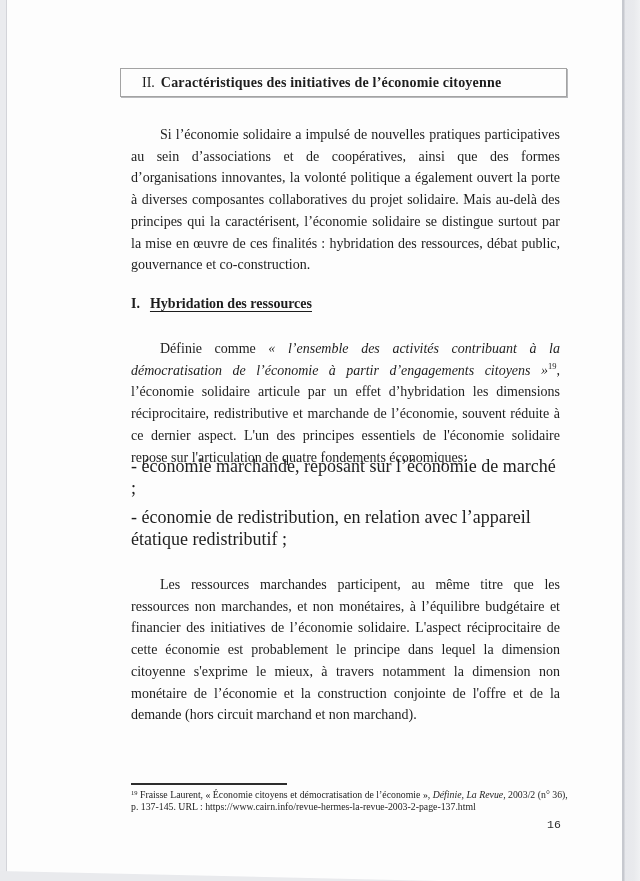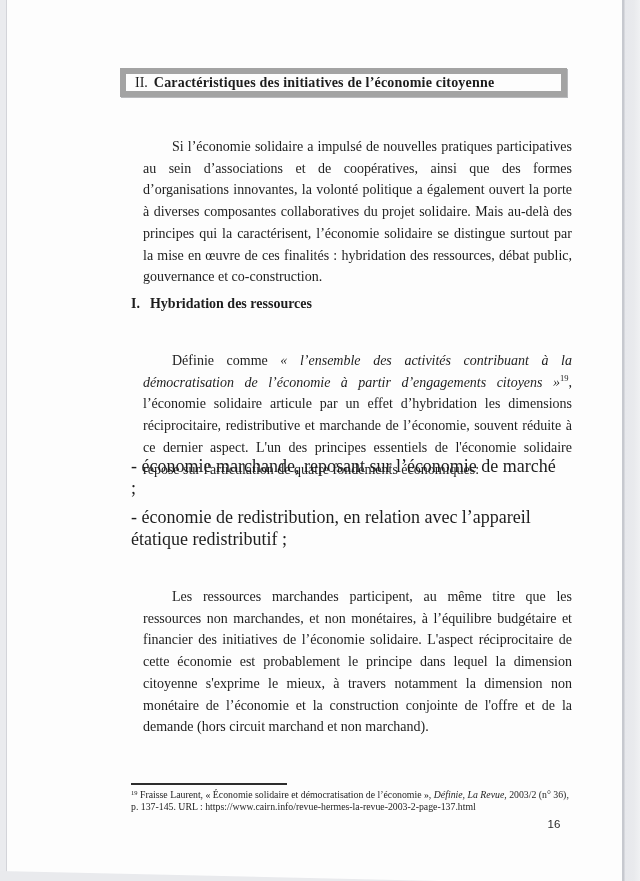--- a/index.html
+++ b/index.html
@@ -27,69 +27,70 @@
   }
   .edge-bottom {
     position: absolute; left: 0; bottom: 0; width: 440px; height: 10px;
     background: #e9eaed;
     clip-path: polygon(0 0, 100% 100%, 0 100%);
   }
 
   .heading-box {
     position: absolute; left: 120px; top: 68px; width: 447px; height: 29px;
     box-sizing: border-box;
-    border: 6px solid #a3a3a3;
+    border: 1px solid #a3a3a3;
     box-shadow: 1px 1px 0 rgba(128,129,134,0.55);
     background: #fdfdfd;
     display: flex; align-items: center;
-    padding-left: 9px;
+    padding-left: 21px;
     font-size: 14px;
   }
   .hnum { font-weight: normal; margin-right: 6px; }
   .htitle { font-weight: bold; letter-spacing: 0.2px; }
 
   .para {
-    position: absolute; left: 131px; width: 429px; margin: 12px;
+    position: absolute; left: 131px; width: 429px; margin: 0;
     font-size: 14px; line-height: 21.7px;
     text-align: justify;
   }
   .indent { text-indent: 29px; }
   .continues { text-align-last: justify; }
 
   .para sup, .section-heading sup {
     font-size: 8.5px; line-height: 0; vertical-align: 6px;
   }
 
   .section-heading {
     position: absolute; left: 131px; top: 296px;
     font-size: 14px; font-weight: bold;
   }
   .snum { margin-right: 10px; }
   .stitle {
+    text-decoration: underline;
     text-decoration-thickness: 1.3px;
     text-underline-offset: 3px;
   }
 
   .bullets { position: absolute; left: 131px; top: 456px; width: 429px; }
   .bullet { margin: 0 0 7.6px 0; font-size: 18px; line-height: 21.7px; }
 
   .footnote-rule {
     position: absolute; left: 131px; top: 783px; width: 156px; height: 2px;
     background: #2d2d2d;
   }
   .footnote {
     position: absolute; left: 131px; top: 789px; width: 441px; margin: 0;
     font-size: 9.8px; line-height: 12.4px; color: #1d1d1d;
   }
   .footnote sup { font-size: 6.5px; line-height: 0; vertical-align: 3px; }
 
   .page-number {
     position: absolute; left: 540px; top: 818px; width: 28px;
     text-align: center;
-    font-family: Liberation Sans, sans-serif;
+    font-family: Liberation Mono, monospace;
     font-size: 11.5px; color: #2a2a2a;
   }
 </style>
 </head>
 <body>
 
 <div class="page">
 
   <div class="edge-left"></div>
   <div class="edge-right"></div>
@@ -111,17 +112,17 @@
   <div class="bullets">
     <p class="bullet">- économie marchande, reposant sur l’économie de marché ;</p>
     <p class="bullet">- économie de redistribution, en relation avec l’appareil étatique redistributif ;</p>
   </div>
 
   <p class="para indent" style="top:574px">Les ressources marchandes participent, au même titre que les ressources non marchandes, et non monétaires, à l’équilibre budgétaire et financier des initiatives de l’économie solidaire. L'aspect réciprocitaire de cette économie est probablement le principe dans lequel la dimension citoyenne s'exprime le mieux, à travers notamment la dimension non monétaire de l’économie et la construction conjointe de l'offre et de la demande (hors circuit marchand et non marchand).</p>
 
 
   <div class="footnote-rule"></div>
 
-  <p class="footnote"><sup>19</sup><span> Fraisse Laurent, « Économie solidaire et démocratisation de l’économie », </span><i>Définie, La Revue</i><span>, 2003/2 (n° 36), p. 137-145. URL : https://www.cairn.info/revue-hermes-la-revue-2003-2-page-137.html</span></p>
+  <p class="footnote"><sup>19</sup><span> Fraisse Laurent, « Économie citoyens et démocratisation de l’économie », </span><i>Définie, La Revue</i><span>, 2003/2 (n° 36), p. 137-145. URL : https://www.cairn.info/revue-hermes-la-revue-2003-2-page-137.html</span></p>
 
   <div class="page-number">16</div>
 
 </div>
 
 </body></html>

